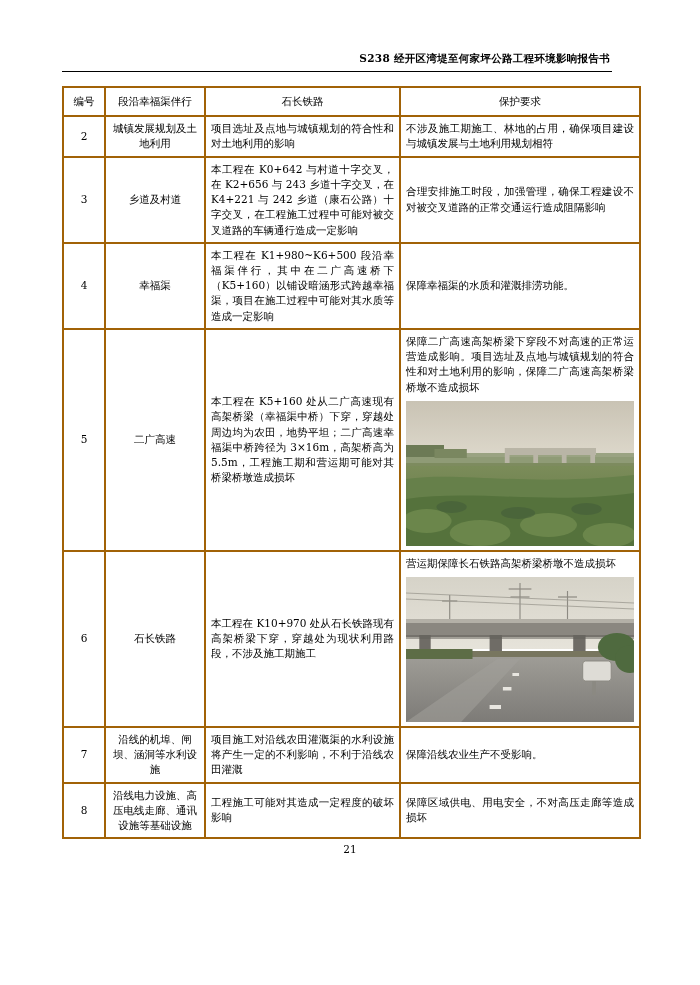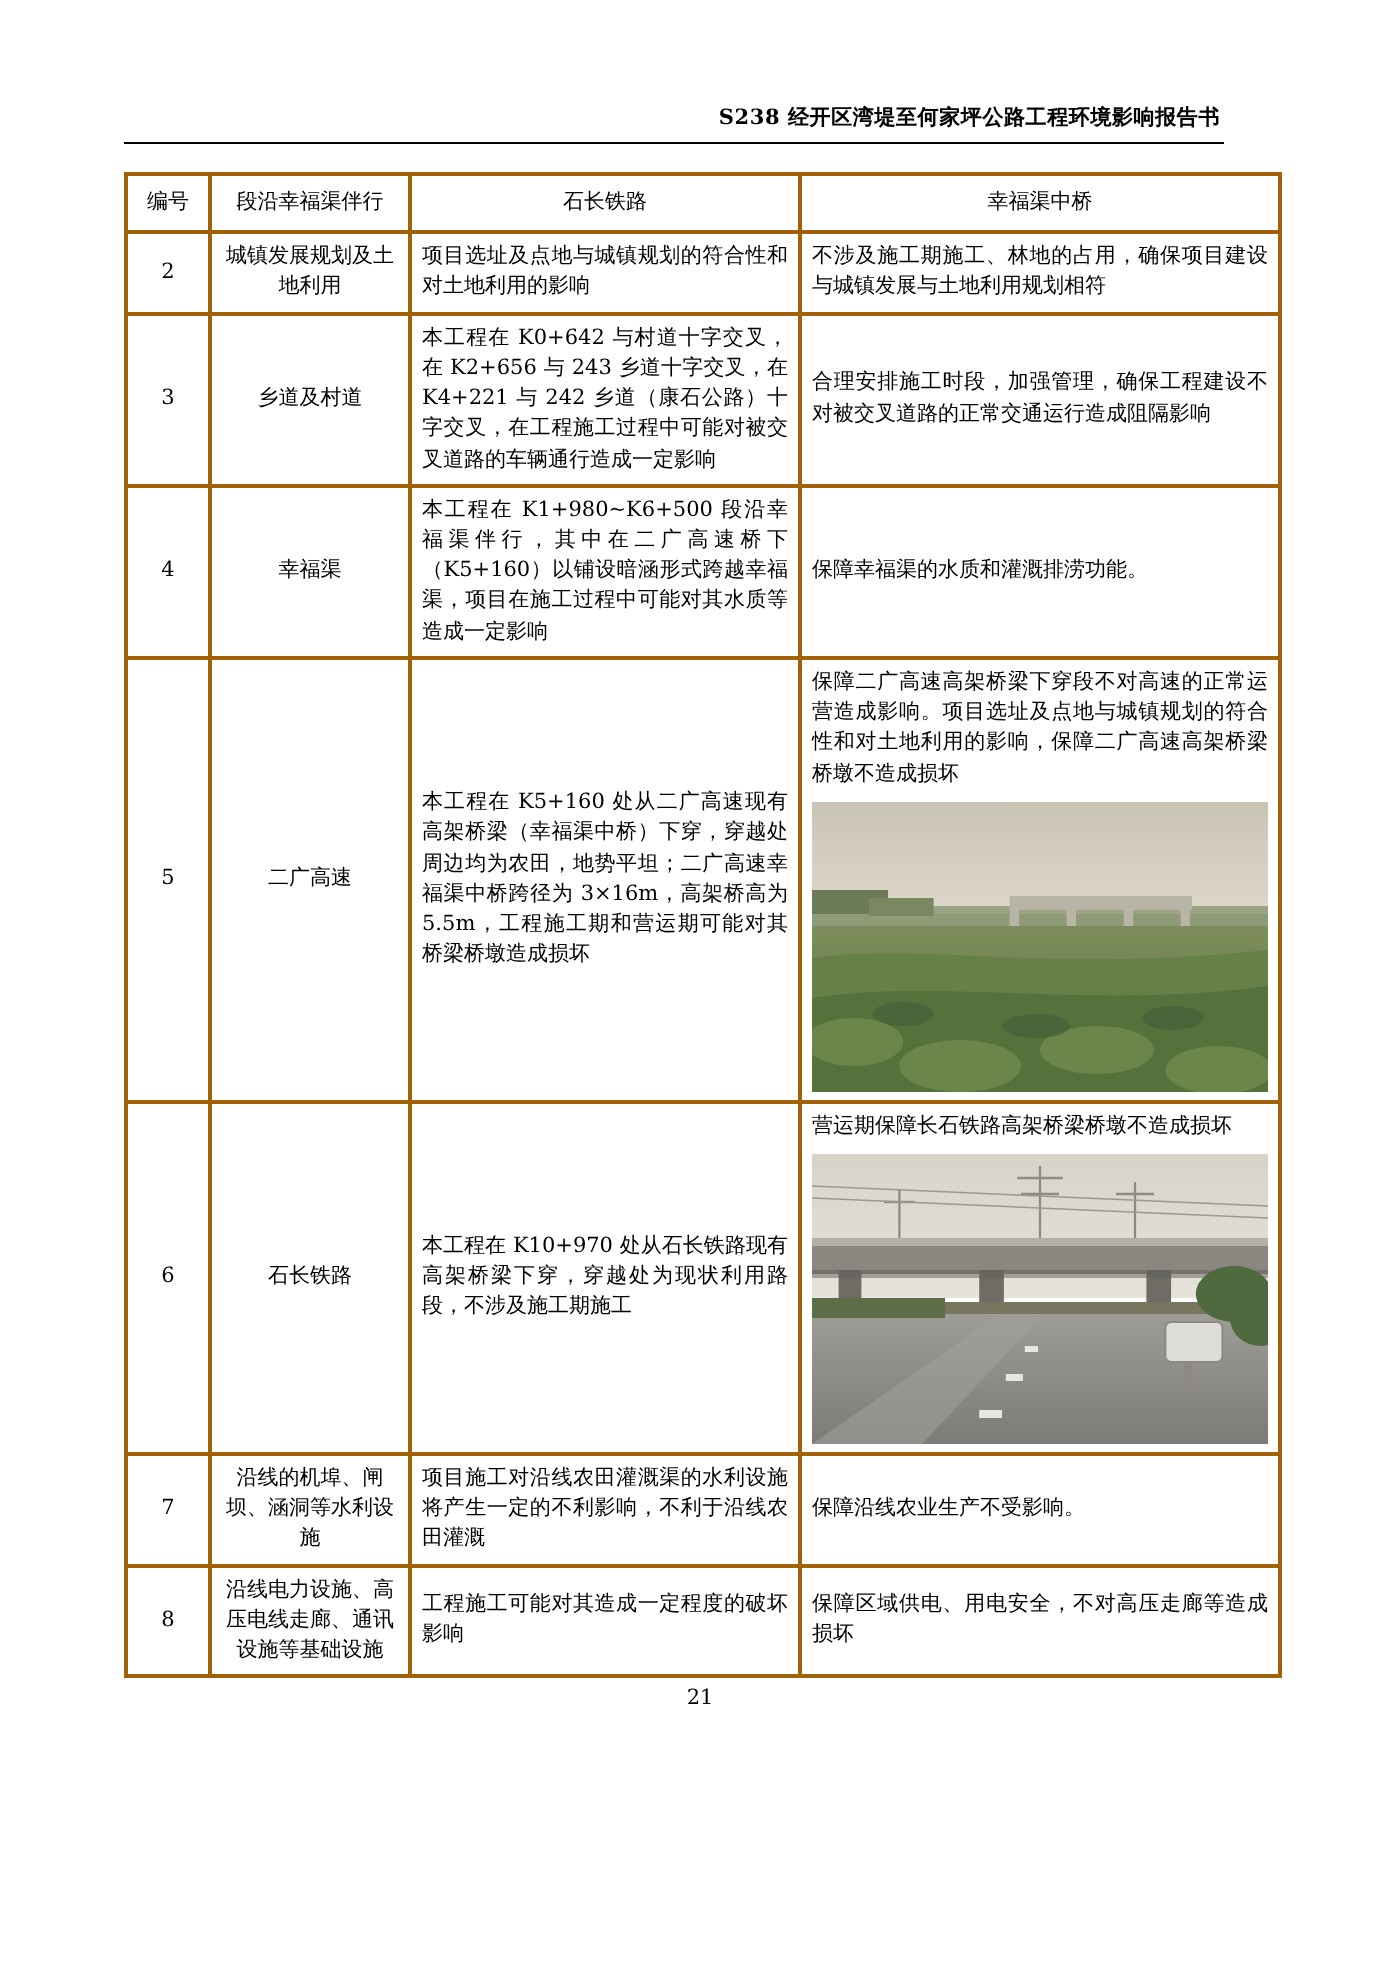--- a/index.html
+++ b/index.html
@@ -98,21 +98,21 @@
       <col class="col-no">
       <col class="col-obj">
       <col class="col-fac">
       <col class="col-req">
     </colgroup>
     <thead>
       <tr>
         <th>编号</th>
         <th>段沿幸福渠伴行</th>
         <th>石长铁路</th>
-        <th>幸福渠中桥</th>
+        <th>保护要求</th>
       </tr>
     </thead>
     <tbody>
 
       <tr>
         <td class="c-center">2</td>
         <td class="c-center cell-pad">城镇发展规划及土地利用</td>
         <td class="c-just cell-pad">项目选址及点地与城镇规划的符合性和对土地利用的影响</td>
         <td class="c-just cell-pad">不涉及施工期施工、林地的占用，确保项目建设与城镇发展与土地利用规划相符</td>
       </tr>

